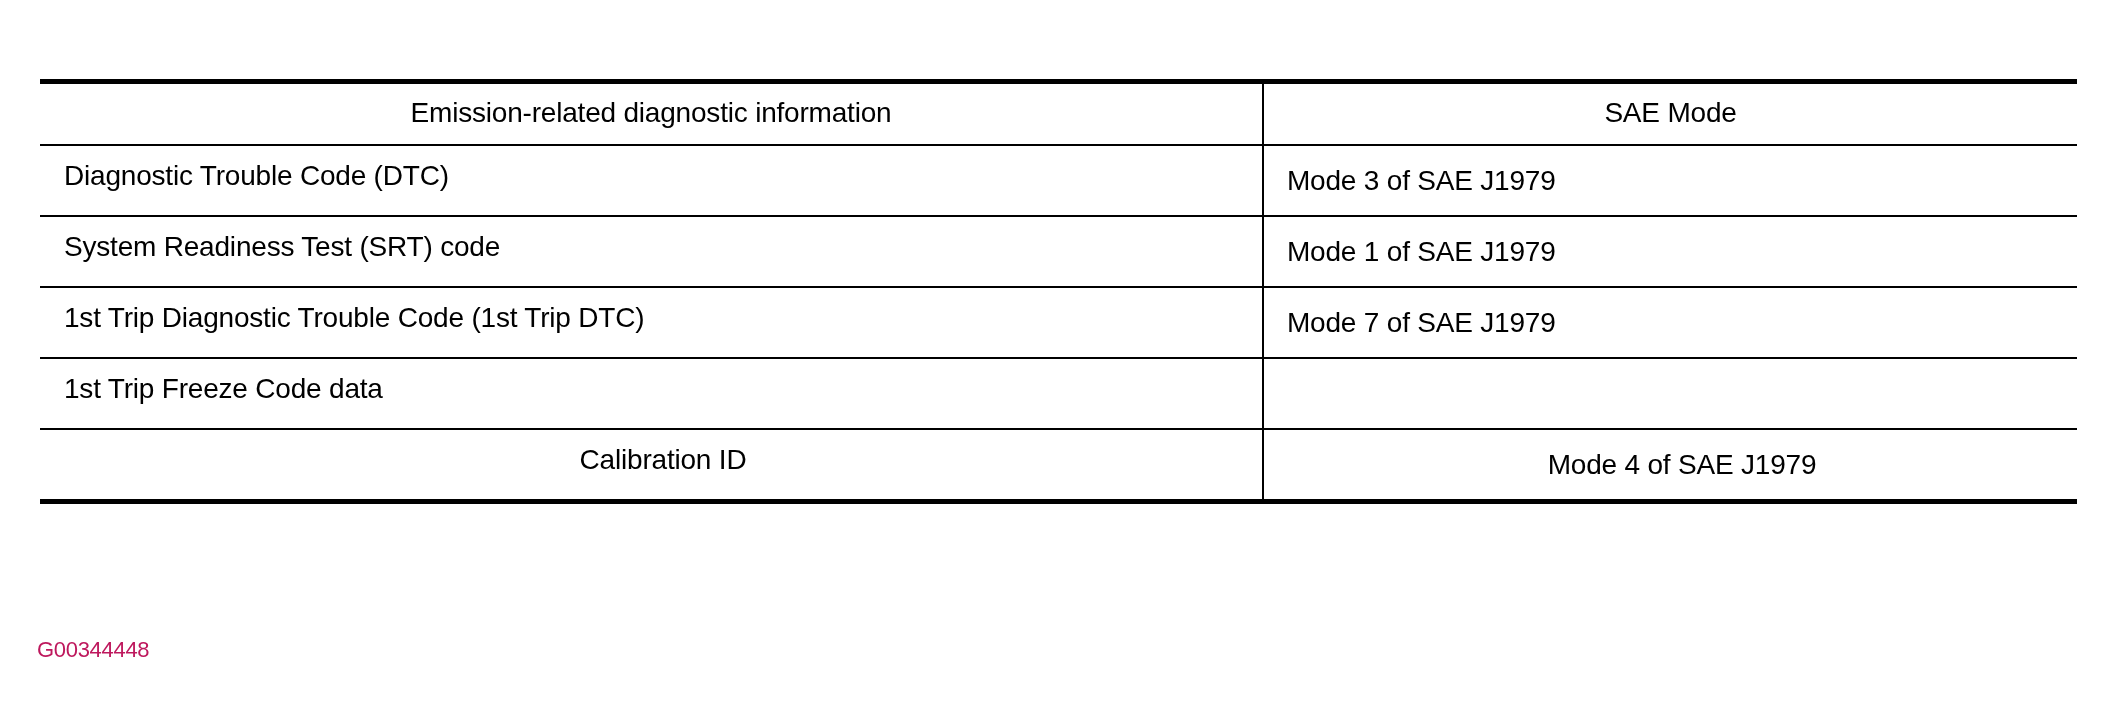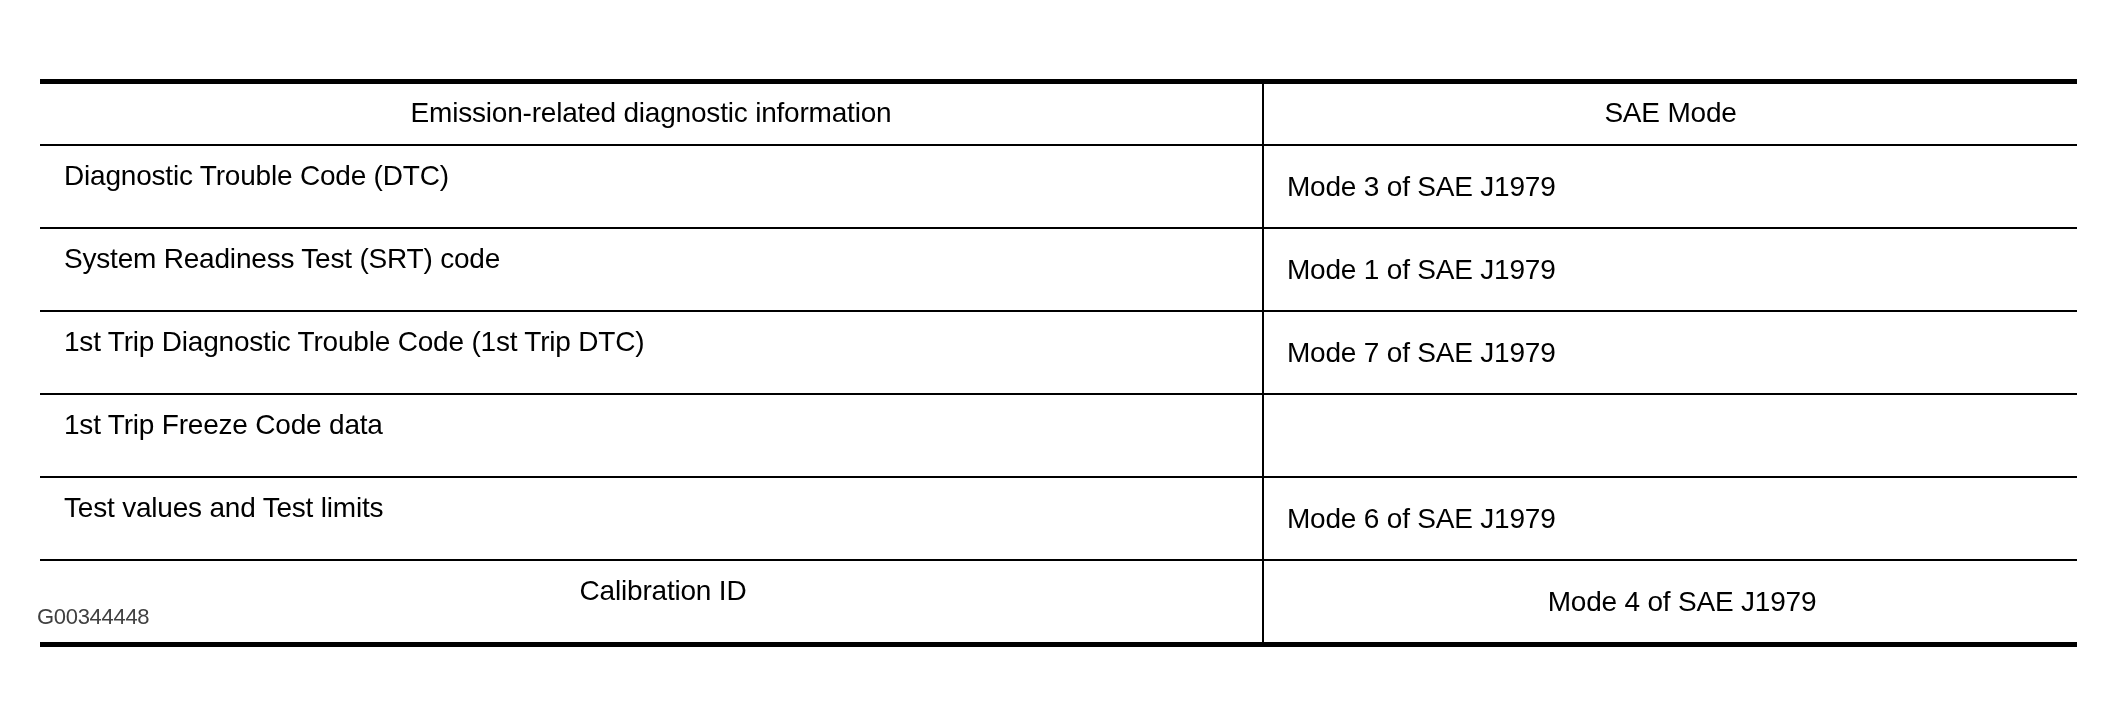--- a/index.html
+++ b/index.html
@@ -51,40 +51,40 @@
     border-bottom: none;
     text-align: center;
   }
   table.diag-table th {
     text-align: center;
     height: 60px;
     border-bottom: 2.5px solid #000;
   }
   table.diag-table td.c-info {
     padding-left: 24px;
-    padding-bottom: 22px;
+    padding-bottom: 10px;
   }
   table.diag-table td.c-mode {
     padding-left: 23px;
     padding-bottom: 0px;
   }
   table.diag-table .c-left {
     border-right: 2px solid #000;
   }
   table.diag-table th span {
     position: relative;
     top: -1px;
   }
   .figure-id {
     position: absolute;
     left: 37px;
-    top: 604px;
+    top: 637px;
     font-size: 22px;
     letter-spacing: -0.3px;
-    color: #404040;
+    color: #be185d;
   }
 </style>
 </head>
 <body>
 
 <div class="table-wrap">
   <div class="thick-top"></div>
   <table class="diag-table">
     <colgroup>
       <col class="c1">
@@ -107,24 +107,20 @@
       </tr>
       <tr>
         <td class="c-left c-info">1st Trip Diagnostic Trouble Code (1st Trip DTC)</td>
         <td class="c-mode">Mode 7 of SAE J1979</td>
       </tr>
       <tr>
         <td class="c-left c-info">1st Trip Freeze Code data</td>
         <td class="c-mode"></td>
       </tr>
       <tr>
-        <td class="c-left c-info">Test values and Test limits</td>
-        <td class="c-mode">Mode 6 of SAE J1979</td>
-      </tr>
-      <tr>
         <td class="c-left c-info">Calibration ID</td>
         <td class="c-mode">Mode 4 of SAE J1979</td>
       </tr>
     </tbody>
   </table>
   <div class="thick-bottom"></div>
 </div>
 
 <div class="figure-id">G00344448</div>
 

